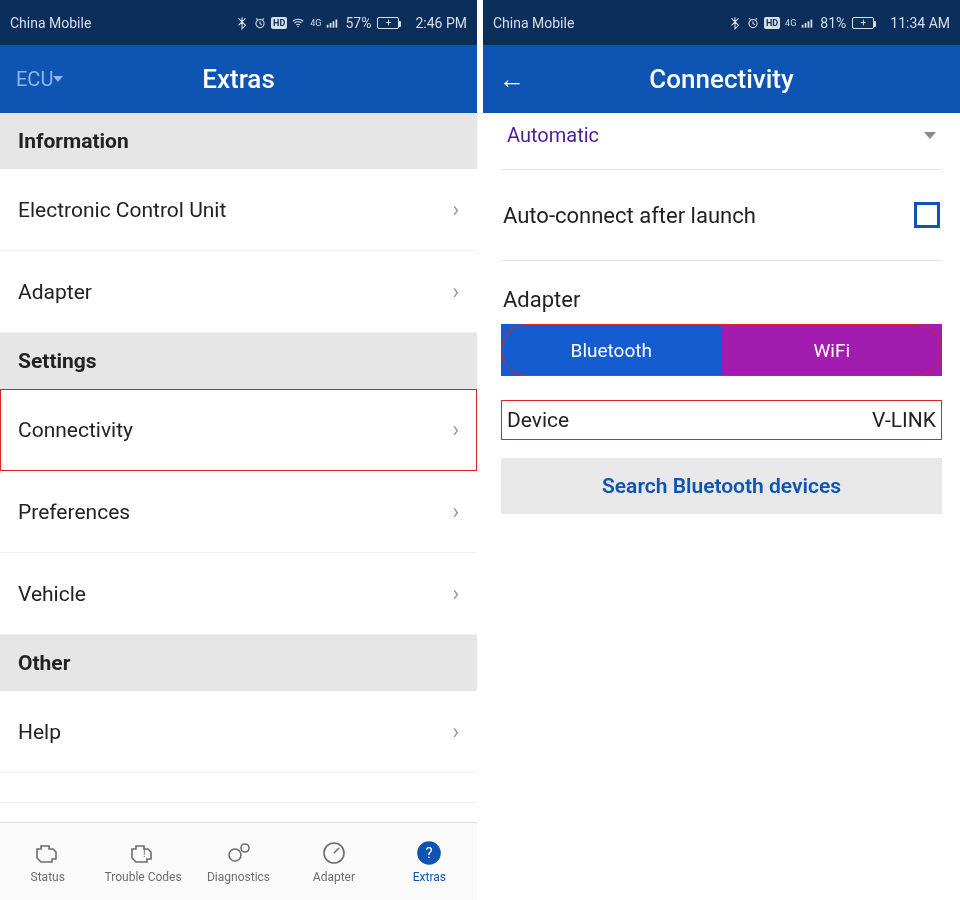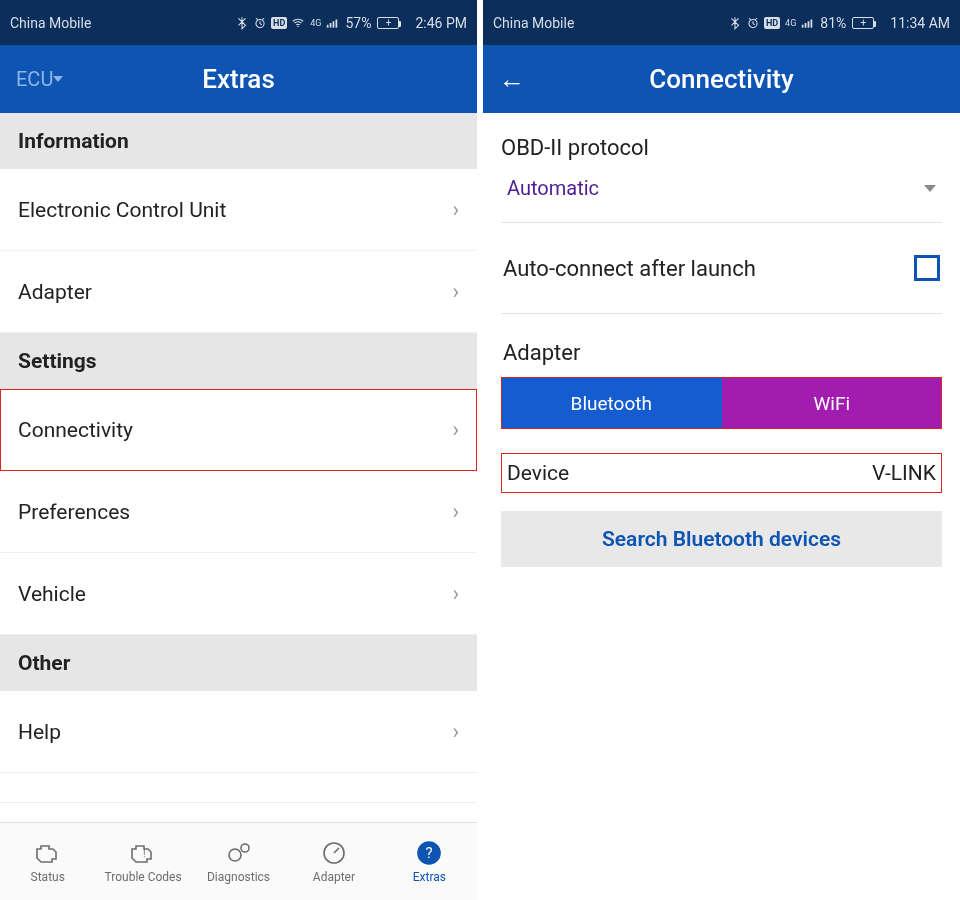--- a/index.html
+++ b/index.html
@@ -138,21 +138,21 @@
     display:flex; align-items:center; padding: 32px 2px 32px 2px;
     border-bottom:1px solid #e4e4e4;
   }
   .checkbox-row .lbl { font-size:22px; color:#222; }
   .checkbox-row .box {
     margin-left:auto; width:26px; height:26px; border:3px solid #0d54b3;
   }
   .adapter-label { font-size:22px; color:#222; padding: 26px 2px 12px 2px; }
   .seg {
     display:flex; height:52px;
-    outline:1px solid #d22; outline-offset:-1px;
+    outline:1px solid #d22; outline-offset:-1px;border-radius:26px;
   }
   .seg .opt {
     flex:1; display:flex; align-items:center; justify-content:center;
     font-size:19px; color:#fff;
   }
   .seg .opt.bt { background:#145cd0; }
   .seg .opt.wifi { background:#a21caf; }
   .device-row {
     margin-top:24px;
     display:flex; align-items:center;
@@ -305,21 +305,20 @@
       <span class="time">11:34 AM</span>
     </span>
   </div>
 
   <div class="appbar">
     <span class="back">←</span>
     <div class="title">Connectivity</div>
   </div>
 
   <div class="right-content">
-    <div class="field-label">OBD-II protocol</div>
     <div class="dropdown">
       <span class="val">Automatic</span>
       <span class="caret"></span>
     </div>
 
     <div class="checkbox-row">
       <span class="lbl">Auto-connect after launch</span>
       <span class="box"></span>
     </div>
 

